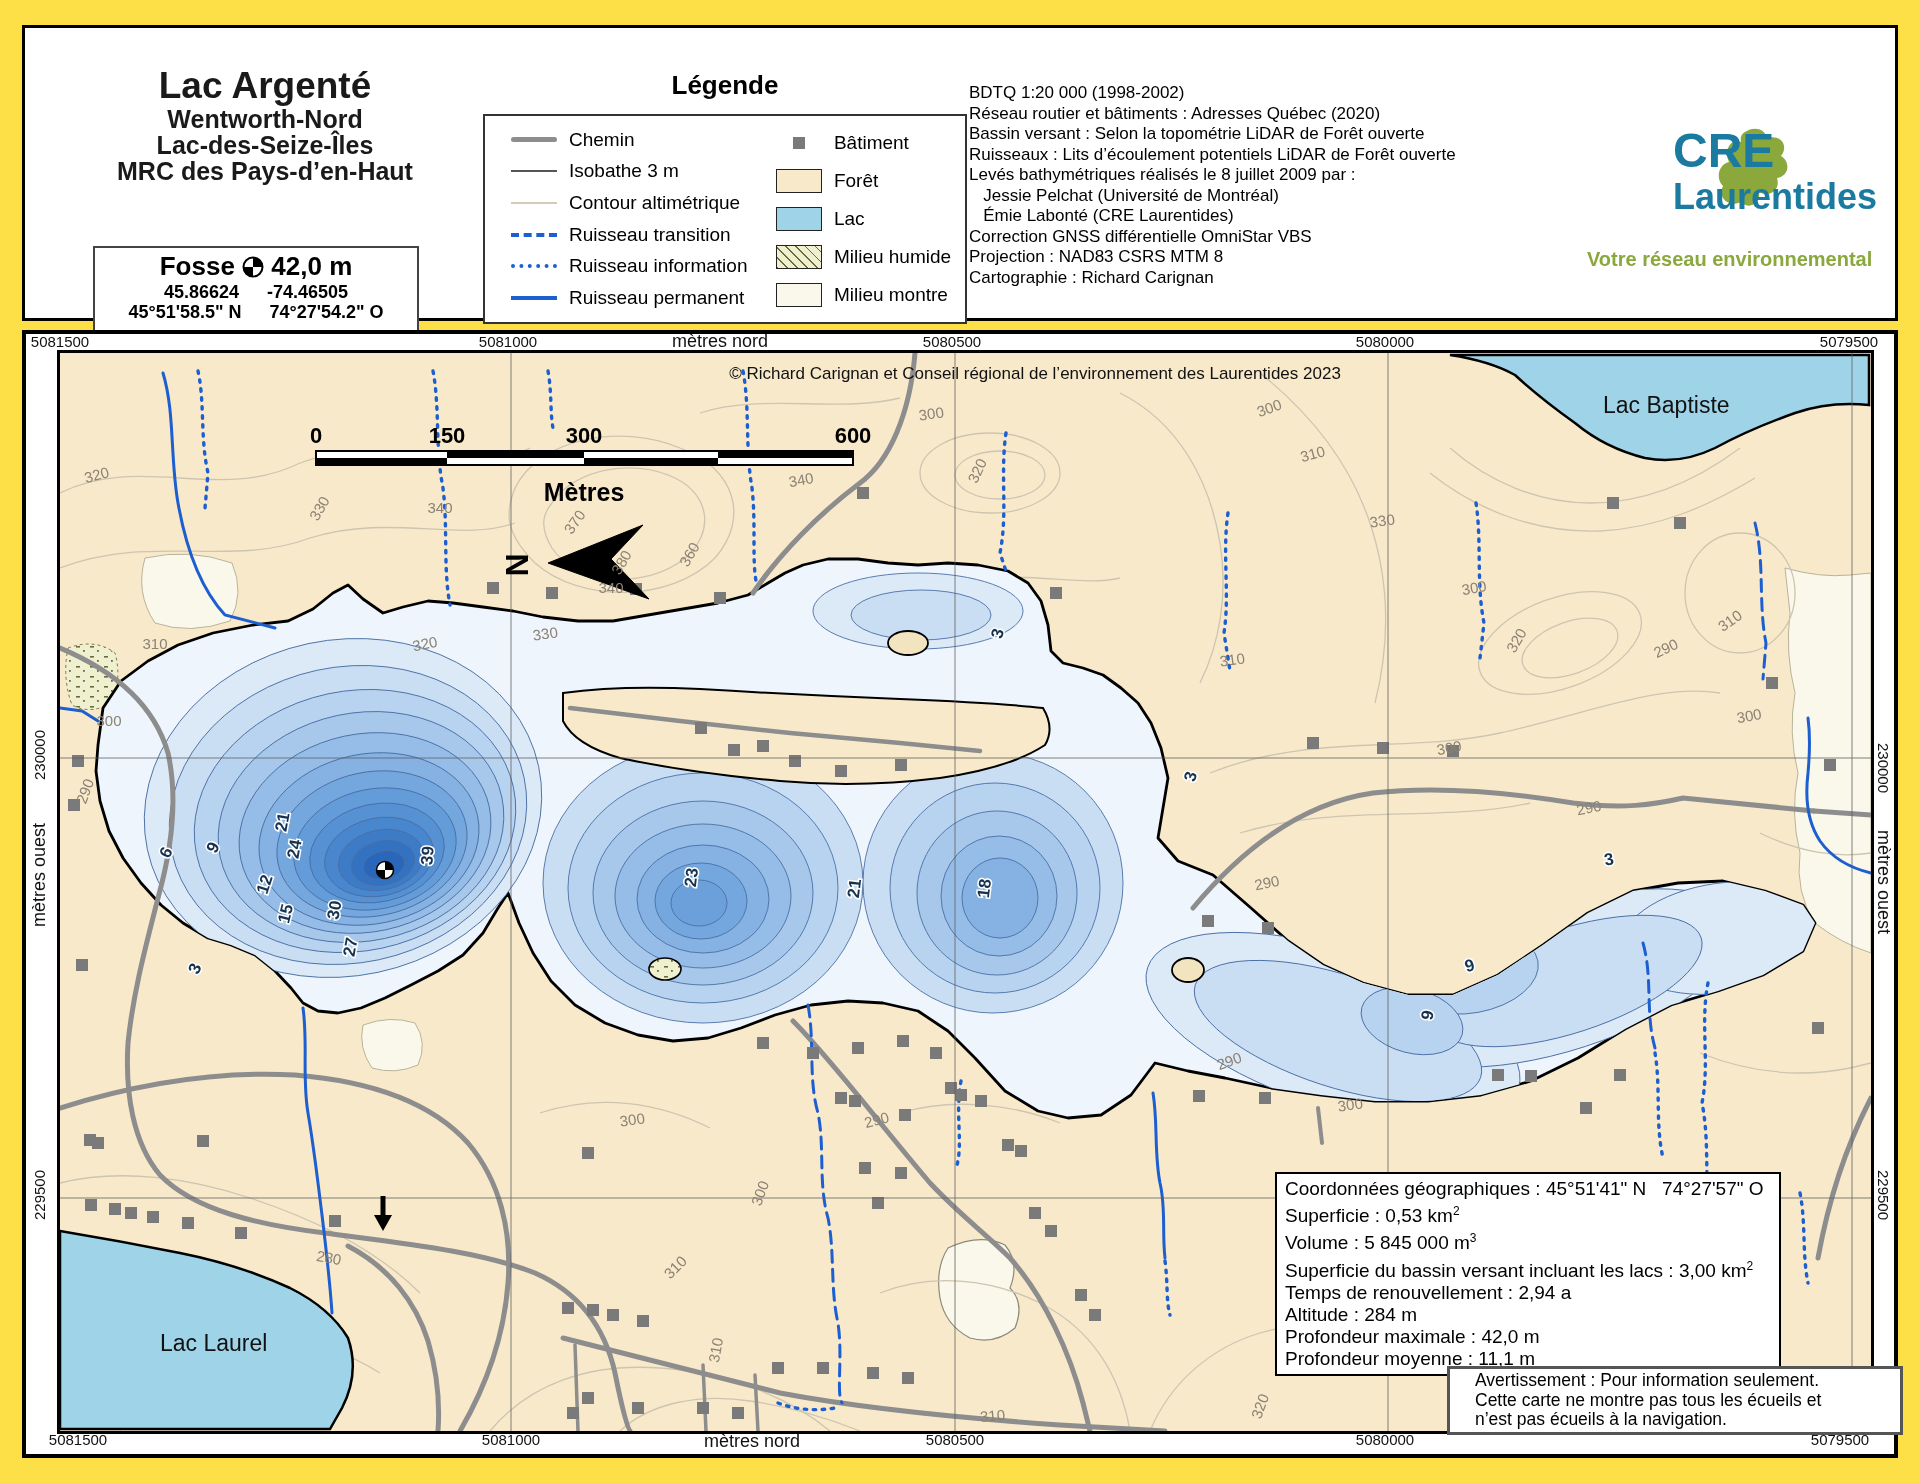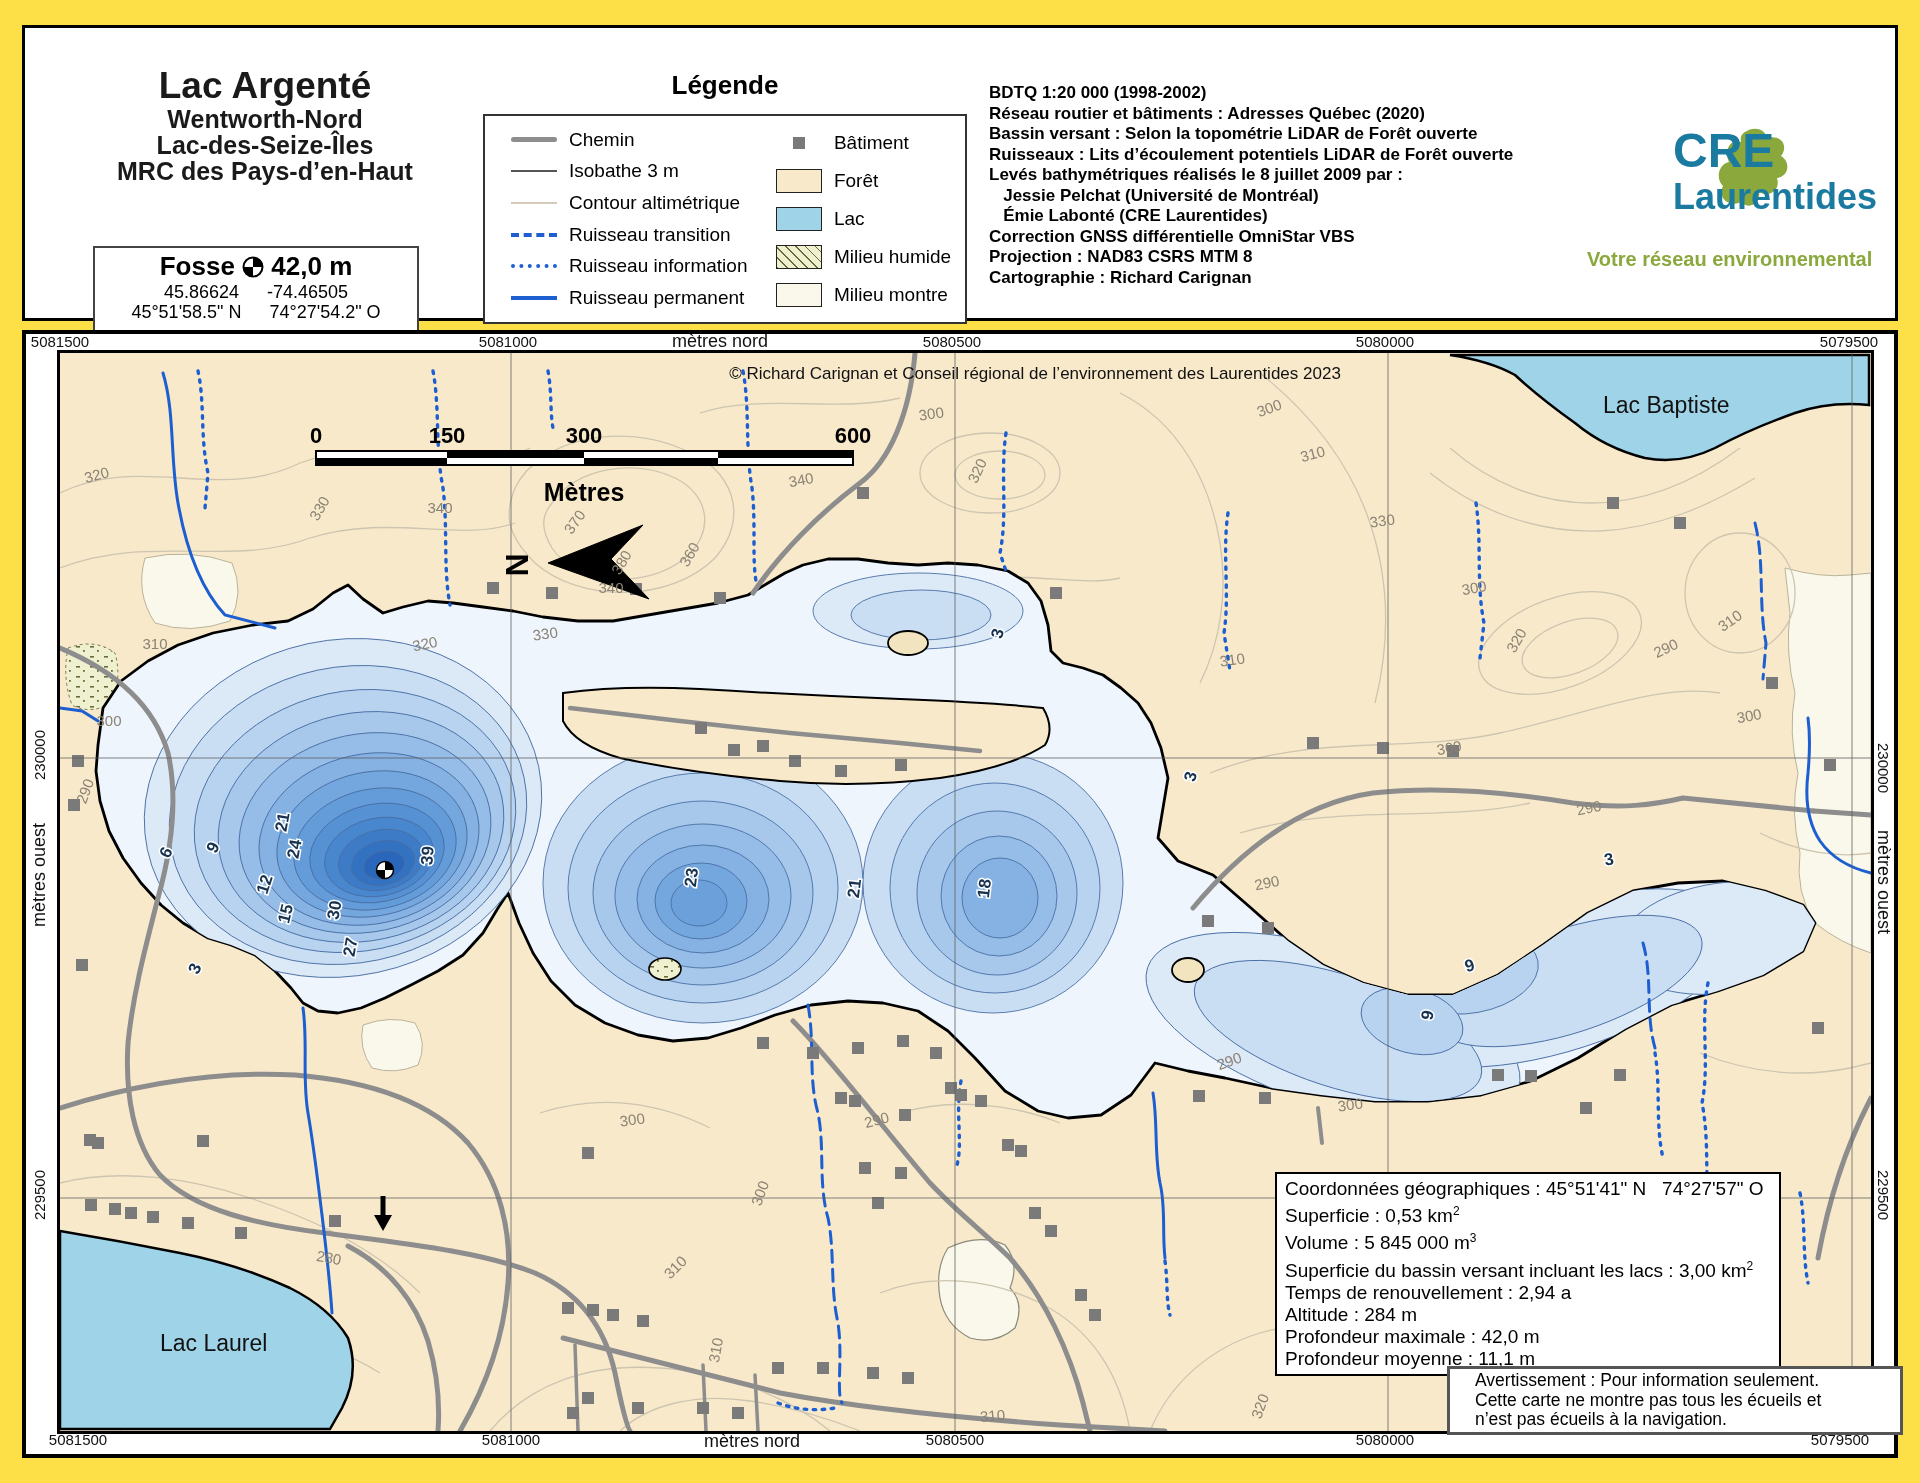--- a/index.html
+++ b/index.html
@@ -5,40 +5,40 @@
   html,body{margin:0;padding:0;background:#fff;font-family:"Liberation Sans",sans-serif;}
   #page{position:relative;width:1920px;height:1483px;background:#fde047;overflow:hidden;}
   .abs{position:absolute;}
   
   #header-box{left:22px;top:25px;width:1870px;height:290px;border:3px solid #000;background:#fff;}
   #title-block{left:40px;top:38px;width:400px;text-align:center;color:#1a1a1a;}
   #main-title{font-size:37px;font-weight:bold;line-height:40px;}
   .subtitle{font-size:25px;font-weight:bold;line-height:26px;}
   #fosse-box{left:68px;top:218px;width:322px;height:84px;border:2px solid #444;background:#fff;text-align:center;}
   #fosse-line1{font-size:26px;font-weight:bold;margin-top:3px;}
-  .fosse-coords{font-size:18px;line-height:20px;display:flex;justify-content:center;gap:28px;}
+  .fosse-coords{font-size:18px;line-height:20px;display:flex;justify-content:center;gap:28px;font-weight:bold;}
   
   #legend-title{left:560px;top:42px;width:280px;text-align:center;font-size:26px;font-weight:bold;}
   #legend-box{left:458px;top:86px;width:480px;height:206px;border:2px solid #333;background:#fff;display:flex;}
   .leg-col{display:flex;flex-direction:column;justify-content:space-around;padding:8px 0 8px 26px;}
   .leg-col.l{width:240px;}
   .leg-col.r{width:190px;}
   .leg-row{display:flex;align-items:center;gap:12px;font-size:19px;}
   .sw{width:46px;flex:0 0 46px;display:flex;align-items:center;justify-content:center;height:24px;}
   .sw-line{width:46px;height:0;}
   .sw-road{border-top:5px solid #8d8d8d;border-radius:3px;}
   .sw-isobath{border-top:2px solid #555;}
   .sw-contour{border-top:2px solid #d4ccb8;}
   .sw-sdash{border-top:4px dashed #1d5fd0;}
   .sw-sdot{border-top:4px dotted #1d5fd0;}
   .sw-ssolid{border-top:4px solid #1d5fd0;}
   .sw-building{width:12px;height:12px;background:#7a7a7a;}
   .sw-fill{width:44px;height:22px;border:1.5px solid #222;}
   
-  #sources{left:964px;top:55px;width:560px;font-size:17px;line-height:20.5px;white-space:pre-wrap;font-weight:bold;}
+  #sources{left:944px;top:55px;width:560px;font-size:17px;line-height:20.5px;white-space:pre-wrap;}
   #logo{left:1558px;top:96px;width:330px;}
   #logo-acronym{left:1648px;top:100px;font-size:48px;font-weight:bold;color:#1b7aa0;line-height:46px;}
   #logo-name{left:1648px;top:148px;font-size:36px;font-weight:bold;color:#1b7aa0;}
   #logo-tagline{left:1562px;top:220px;font-size:20px;font-weight:bold;color:#8aa83c;}
   
   #map-outer{left:22px;top:330px;width:1868px;height:1120px;border:4px solid #000;background:#fff;}
   #map-inner{left:57px;top:350px;width:1811px;height:1078px;border:3px solid #000;background:#f8e9cb;}
   #map-svg{position:absolute;left:0;top:0;}
   .axis-label{position:absolute;font-size:15px;color:#111;transform:translateX(-50%);white-space:nowrap;}
   .axis-unit{font-size:18px;}

